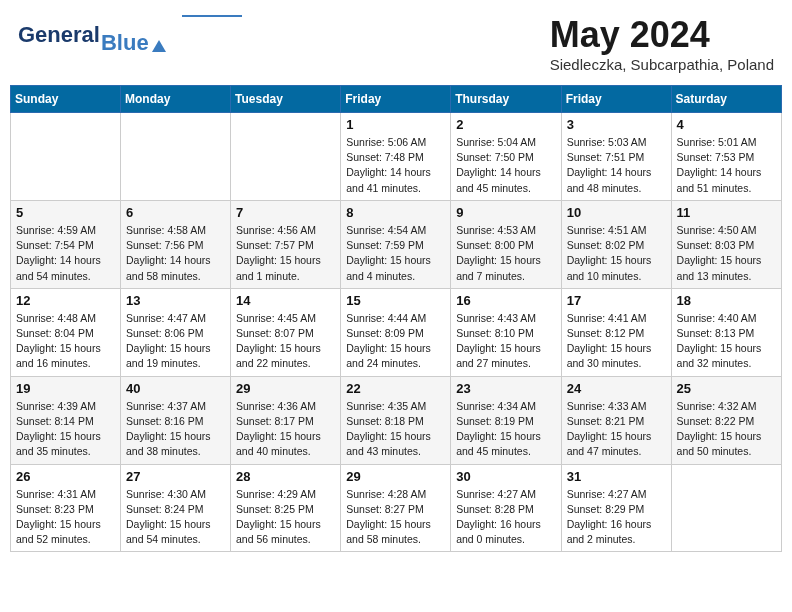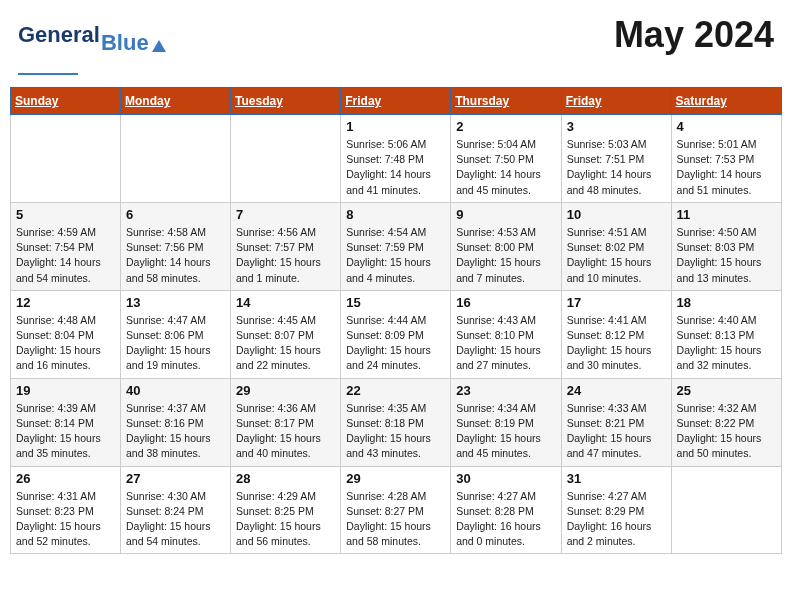--- a/index.html
+++ b/index.html
@@ -12,21 +12,21 @@
     }
     .header {
       display: flex;
       justify-content: space-between;
       align-items: flex-start;
       margin-bottom: 8px;
       padding: 4px 8px;
     }
     .logo {
       display: flex;
-      flex-direction: column;
+      flex-direction: row;
       align-items: flex-start;
       gap: 16px;
     }
     .logo-text {
       display: flex;
       align-items: center;
       font-size: 22px;
       font-weight: bold;
       color: #1a3a6b;
     }
@@ -50,28 +50,27 @@
       font-size: 15px;
       color: #333;
       font-weight: normal;
     }
     .calendar {
       width: 100%;
       border-collapse: collapse;
       font-size: 11px;
     }
     .calendar thead tr th {
-      background: #c2410c;
+      background: #0369a1;
       color: #fff;
       padding: 6px 4px;
       text-align: left;
       font-size: 12px;
       font-weight: bold;
       border: 1px solid #2a6aaf;
-      text-decoration: underline;
     }
     .calendar tbody tr td {
       vertical-align: top;
       border: 1px solid #ccc;
       padding: 4px 5px;
       width: 113px;
       min-height: 80px;
       background: #fff;
     }
     .calendar tbody tr:nth-child(even) td {
@@ -101,20 +100,21 @@
       <span class="general">General</span>
       <span style="display:inline-flex;align-items:flex-end;margin-left:1px;">
         <span class="blue">Blue</span>
         <span style="display:inline-block;width:0;height:0;border-left:7px solid transparent;border-right:7px solid transparent;border-bottom:12px solid #3a7bbf;margin-left:3px;margin-bottom:4px;"></span>
       </span>
     </div>
     <div class="logo-line"></div>
   </div>
   <div class="title-block">
     <h1>May 2024</h1>
+    <h2>Siedleczka, Subcarpathia, Poland</h2>
   </div>
 </div>
 
 <table class="calendar">
   <thead>
     <tr>
     <th>Sunday</th>
         <th>Monday</th>
         <th>Tuesday</th>
         <th>Friday</th>

